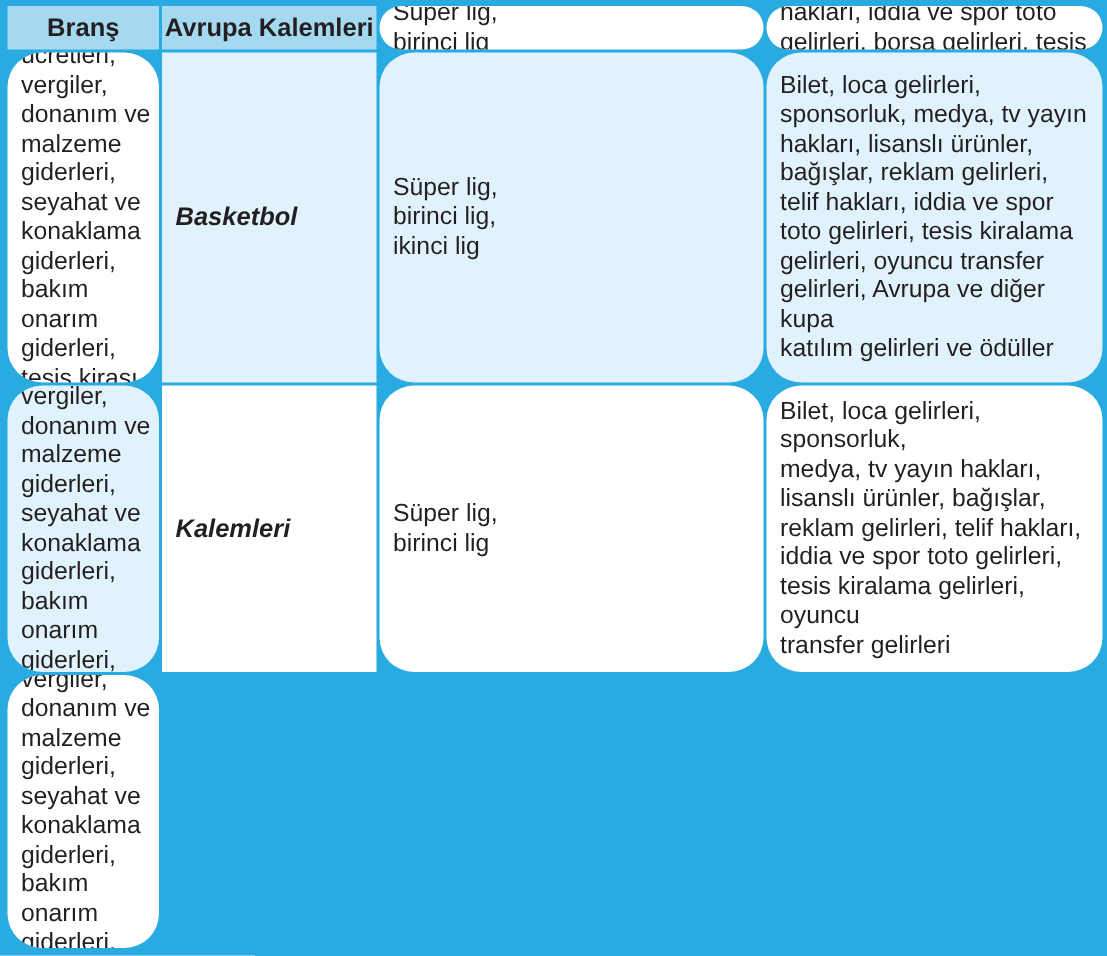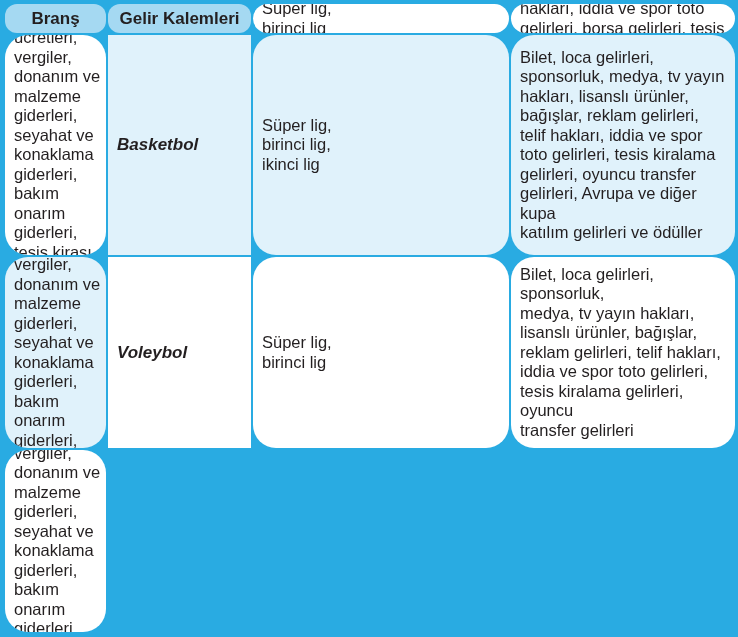--- a/index.html
+++ b/index.html
@@ -24,21 +24,20 @@
     display:flex;
     align-items:center;
     background:#fff;
     overflow:hidden;
   }
   .cell.head{
     background:var(--c-header);
     justify-content:center;
     font-weight:bold;
     font-size:17px;
-    border-radius:12px;
   }
   .row-alt{background:var(--c-alt);}
   .brans-cell{
     font-weight:bold;
     font-style:italic;
     font-size:17px;
     padding-left:9px;
   }
   .lig-cell,.gelir-cell,.gider-cell{
     font-size:16.5px;
@@ -51,21 +50,21 @@
 </style>
 </head>
 <body>
 
 <div class="table-wrap">
 
   <div class="cell head">
     <span>Branş</span>
   </div>
   <div class="cell head">
-    <span>Gelir Kalemleri</span>
+    <span>Avrupa Kalemleri</span>
   </div>
 
   <div class="cell lig-cell">
     <span class="pre">Süper lig,
 birinci lig</span>
   </div>
   <div class="cell gelir-cell">
     <span class="pre">Bilet, loca gelirleri,
 sponsorluk, medya, tv yayın
 hakları, lisanslı ürünler,
@@ -112,21 +111,21 @@
 ücretleri, vergiler,
 donanım ve malzeme
 giderleri, seyahat ve
 konaklama giderleri,
 bakım onarım giderleri,
 tesis kirası, kulüp çalışanı
 ücretleri</span>
   </div>
 
   <div class="cell brans-cell">
-    <span>Voleybol</span>
+    <span>Kalemleri</span>
   </div>
   <div class="cell lig-cell">
     <span class="pre">Süper lig,
 birinci lig</span>
   </div>
   <div class="cell gelir-cell">
     <span class="pre">Bilet, loca gelirleri, sponsorluk,
 medya, tv yayın hakları,
 lisanslı ürünler, bağışlar,
 reklam gelirleri, telif hakları,

